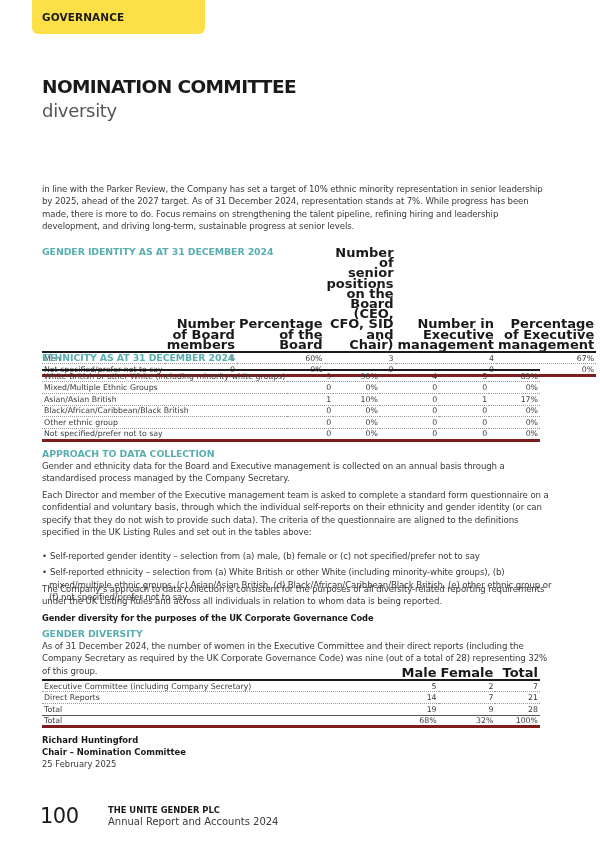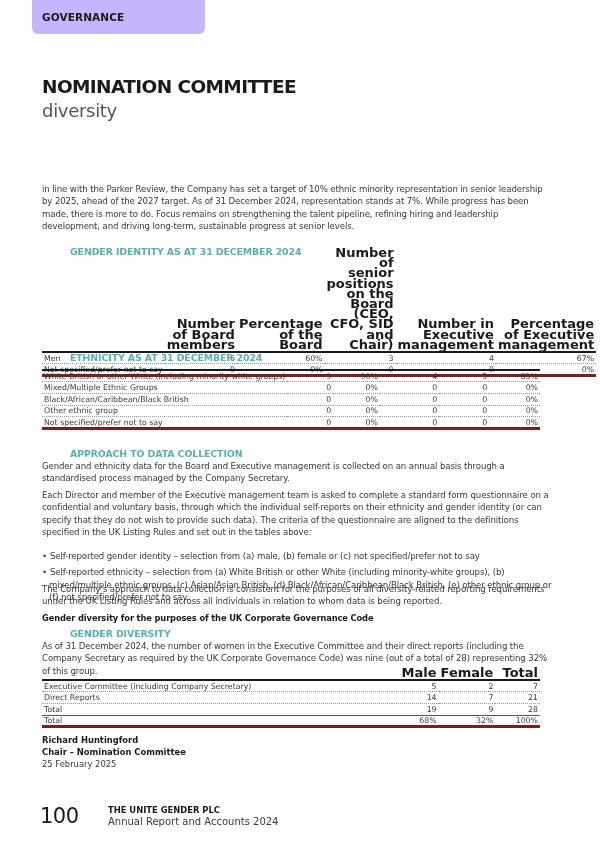--- a/index.html
+++ b/index.html
@@ -1,21 +1,21 @@
 <!DOCTYPE html>
 <html><head>
   <meta charset="utf-8">
   <style>
     * { box-sizing: border-box; margin: 0; padding: 0; }
     html, body { width: 600px; height: 848px; background: #ffffff; overflow: hidden; }
     body { position: relative; font-family: "DejaVu Sans", sans-serif; color: #3a3a3a; }
 
     .tab {
       position: absolute; left: 32px; top: 0; width: 173px; height: 34px;
-      background: #c4b5fd; border-radius: 0 0 6px 6px;
+      background: #fde047; border-radius: 0 0 6px 6px;
     }
     .tab span {
       position: absolute; left: 10px; top: 11px;
       font-family: "DejaVu Sans", sans-serif; font-weight: bold; font-size: 10.5px; color: #1a1a1a;
       letter-spacing: 0.1px;
     }
 
     .title {
       position: absolute; left: 42px; top: 76px;
       font-family: "DejaVu Sans", sans-serif; font-weight: bold; font-size: 18.5px; color: #1a1a1a;
@@ -29,21 +29,20 @@
 
     .para {
       position: absolute; left: 42px; width: 510px;
       font-size: 8.6px; line-height: 12.3px; color: #3a3a3a;
       letter-spacing: -0.12px;
     }
     .heading {
       position: absolute; left: 42px;
       font-family: "DejaVu Sans", sans-serif; font-weight: bold; font-size: 9.4px; color: #5aaeb0;
       letter-spacing: -0.1px;
-      margin-left: 28px;
     }
     .bold { font-weight: bold; color: #1a1a1a; }
 
     table.dt {
       position: absolute; left: 42px; width: 498px;
       border-collapse: collapse; font-size: 7.8px; color: #3a3a3a;
     }
     table.dt td {
       height: 11.7px; padding: 0 2px; white-space: nowrap;
       border-bottom: 1px dotted #9a9a9a;
@@ -160,20 +159,28 @@
   </tr>
   <tr>
     <td>Mixed/Multiple Ethnic Groups</td>
     <td class="num">0</td>
     <td class="num">0%</td>
     <td class="num">0</td>
     <td class="num">0</td>
     <td class="num">0%</td>
   </tr>
   <tr>
+    <td>Asian/Asian British</td>
+    <td class="num">1</td>
+    <td class="num">10%</td>
+    <td class="num">0</td>
+    <td class="num">1</td>
+    <td class="num">17%</td>
+  </tr>
+  <tr>
     <td>Black/African/Caribbean/Black British</td>
     <td class="num">0</td>
     <td class="num">0%</td>
     <td class="num">0</td>
     <td class="num">0</td>
     <td class="num">0%</td>
   </tr>
   <tr>
     <td>Other ethnic group</td>
     <td class="num">0</td>

